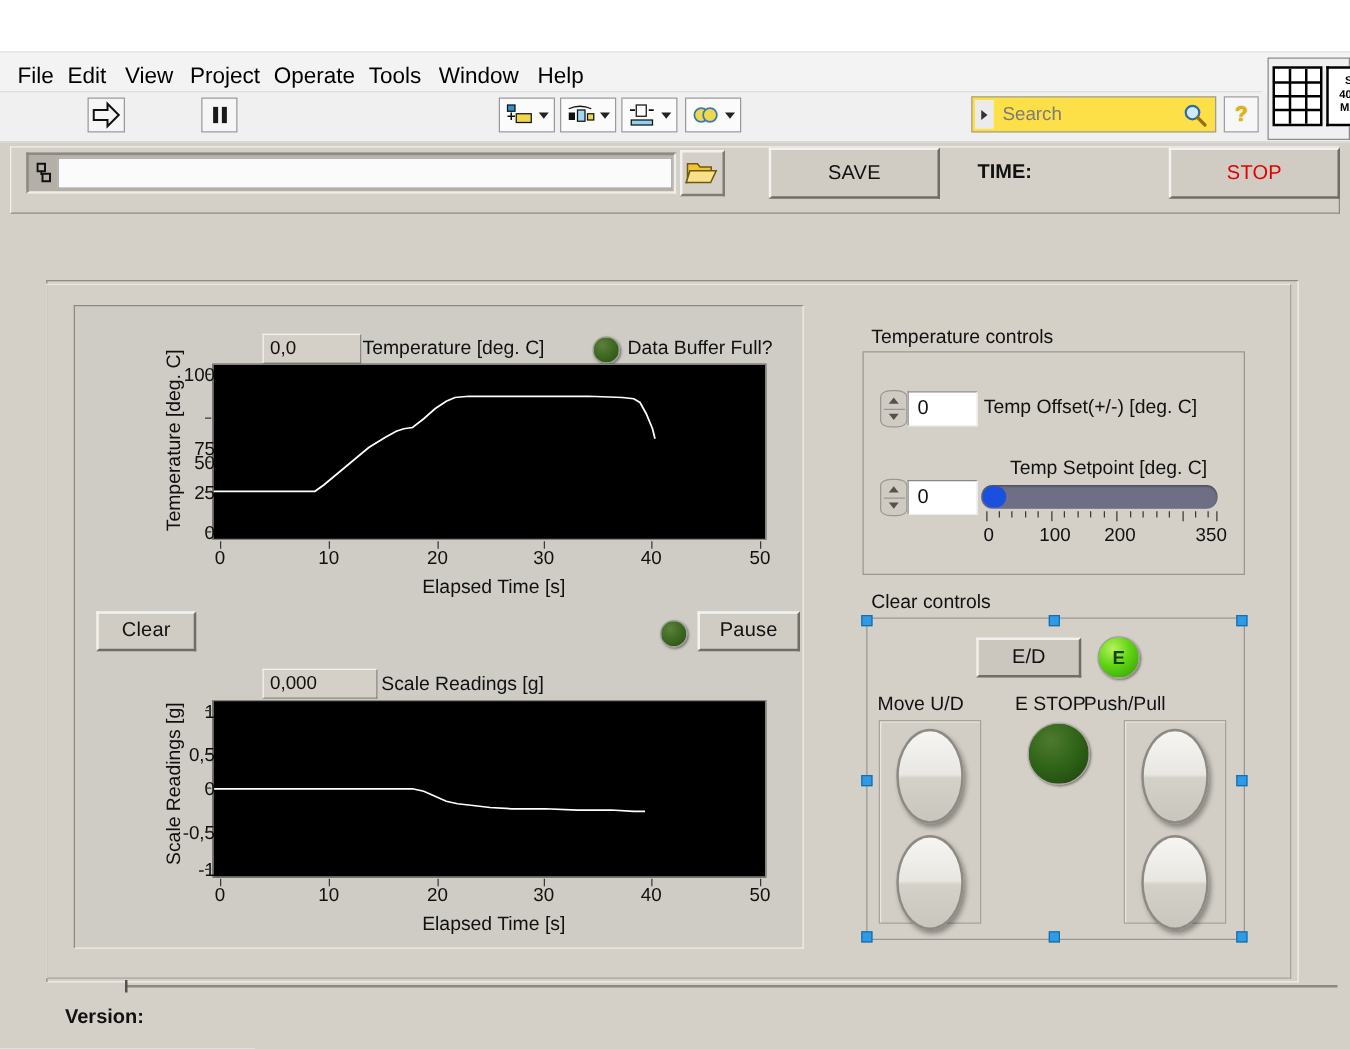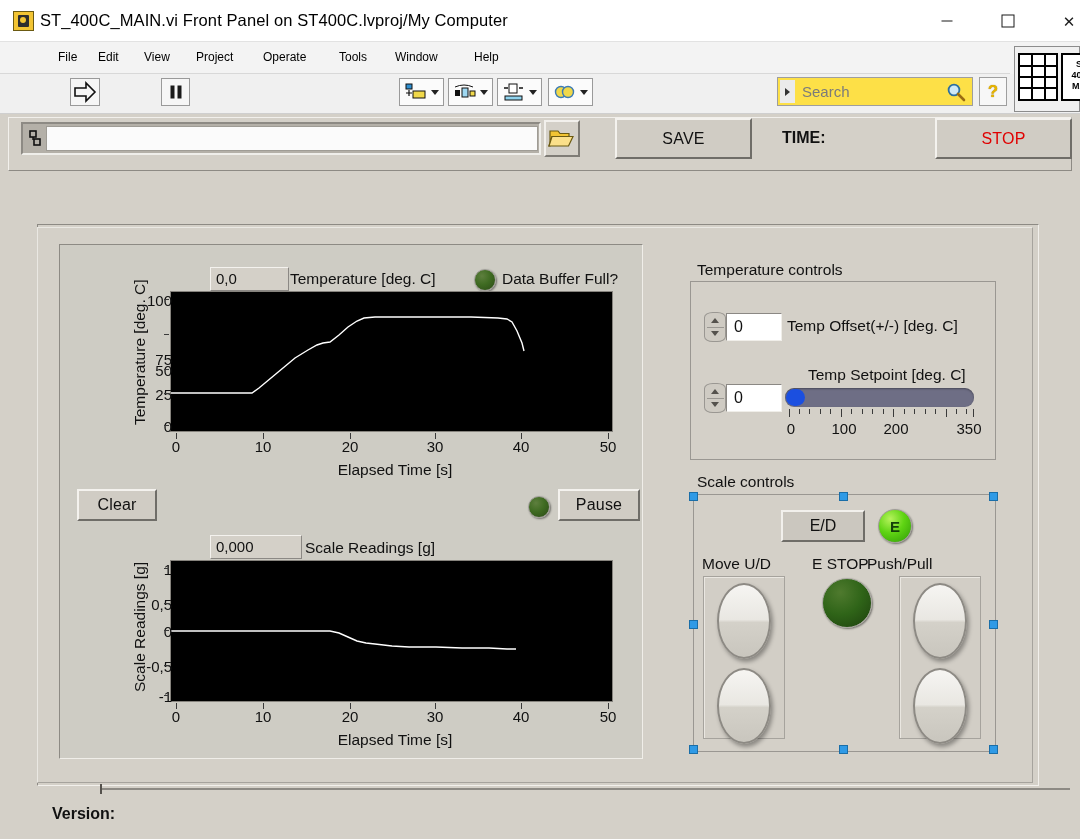--- a/index.html
+++ b/index.html
@@ -20,21 +20,21 @@
   .win-btn{position:absolute;top:0;width:46px;height:41px;cursor:default;}
   .win-min{left:924px;}
   .win-max{left:985px;}
   .win-close{left:1046px;}
   .win-btn .g{position:absolute;left:50%;top:50%;transform:translate(-50%,-50%);font-size:15px;color:#1a1a1a;line-height:1;}
   .win-min .g{width:11px;height:1px;background:#1a1a1a;}
   .win-max .g{width:11px;height:11px;border:1px solid #1a1a1a;background:transparent;}
 
   
   .menubar{position:absolute;left:0;top:41px;width:1080px;height:33px;background:#f3f3f3;border-top:1px solid #e2e2e2;box-sizing:border-box;}
-  .menu-item{position:absolute;top:6px;font-size:12px;color:#000;padding:2px 6px;cursor:default;white-space:nowrap;margin-left:44px;}
+  .menu-item{position:absolute;top:6px;font-size:18px;color:#000;padding:2px 6px;cursor:default;white-space:nowrap;}
   .menubar .sep{position:absolute;left:0;bottom:0;width:1010px;height:1px;background:#d8d8d8;}
 
   
   .toolbar{position:absolute;left:0;top:74px;width:1080px;height:40px;background:#f0f0f0;border-bottom:1px solid #cfcfcf;box-sizing:border-box;}
   .run-arrow{position:absolute;left:70px;top:78px;width:30px;height:28px;border:1px solid #9a9a9a;background:#f6f6f6;box-sizing:border-box;}
   .pause-btn{position:absolute;left:161px;top:78px;width:29px;height:28px;border:1px solid #9a9a9a;background:#f6f6f6;box-sizing:border-box;}
   .pause-bars{position:absolute;left:50%;top:50%;transform:translate(-50%,-50%);width:11px;height:13px;}
   .pause-bars i{position:absolute;top:0;width:4px;height:13px;background:#1a1a1a;}
   .pause-bars i:first-child{left:0;}
   .pause-bars i:last-child{left:7px;}
@@ -132,33 +132,20 @@
 
   .version-lbl{position:absolute;left:52px;top:805px;font-size:16px;font-weight:bold;color:#111;}
   .version-line{position:absolute;left:100px;top:788px;width:970px;height:2px;background:#8d8a84;}
   .version-tick{position:absolute;left:100px;top:784px;width:2px;height:10px;background:#55524d;}
 </style>
 </head>
 <body>
 
 <div class="app">
 
-  <div class="titlebar">
-    <div class="title-icon"></div>
-    <div class="title-text">ST_400C_MAIN.vi Front Panel on ST400C.lvproj/My Computer</div>
-    <div class="win-btn win-min">
-        <i class="g"></i>
-      </div>
-    <div class="win-btn win-max">
-        <i class="g"></i>
-      </div>
-    <div class="win-btn win-close">
-        <span class="g">✕</span>
-      </div>
-  </div>
 
   <div class="menubar">
     <div class="menu-item" style="left:8px">File</div>
     <div class="menu-item" style="left:48px">Edit</div>
     <div class="menu-item" style="left:94px">View</div>
     <div class="menu-item" style="left:146px">Project</div>
     <div class="menu-item" style="left:213px">Operate</div>
     <div class="menu-item" style="left:289px">Tools</div>
     <div class="menu-item" style="left:345px">Window</div>
     <div class="menu-item" style="left:424px">Help</div>
@@ -409,21 +396,21 @@
     <i style="left:157px;height:8px"></i>
       <i style="left:167px;height:5px"></i>
       <i style="left:177px;height:5px"></i>
       <i style="left:184px;height:8px"></i>
   </div>
   <div class="scale-num" style="left:774px;top:420px;width:34px;">0</div>
   <div class="scale-num" style="left:824px;top:420px;width:40px;">100</div>
   <div class="scale-num" style="left:876px;top:420px;width:40px;">200</div>
   <div class="scale-num" style="left:949px;top:420px;width:40px;">350</div>
 
-  <div class="grouplabel" style="left:694px;top:473px;">Scale controls</div>
+  <div class="grouplabel" style="left:694px;top:473px;">Clear controls</div>
   <div class="groupbox" style="left:693px;top:494px;width:303px;height:258px;"></div>
 
   <div class="ed-btn">
     <span>E/D</span>
   </div>
   <div class="led led-on" style="left:878px;top:509px;width:32px;height:32px;display:flex;align-items:center;justify-content:center;">
     <span style="font-size:15px;font-weight:bold;color:#14400a;">E</span>
   </div>
 
   <div class="led-lbl" style="left:702px;top:555px;">Move U/D</div>

